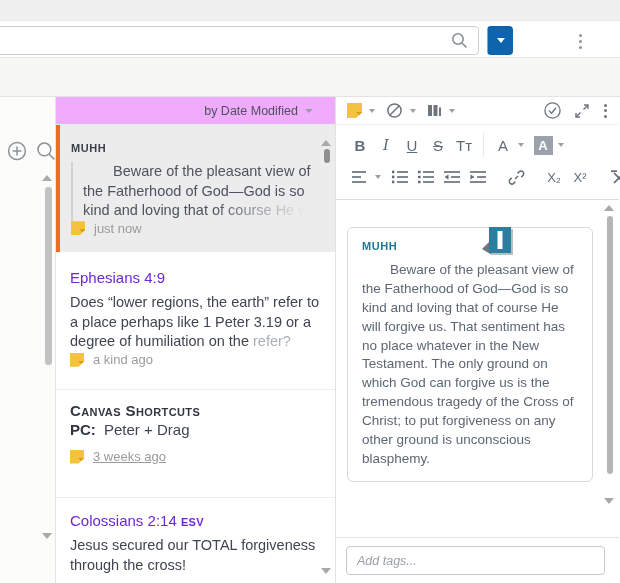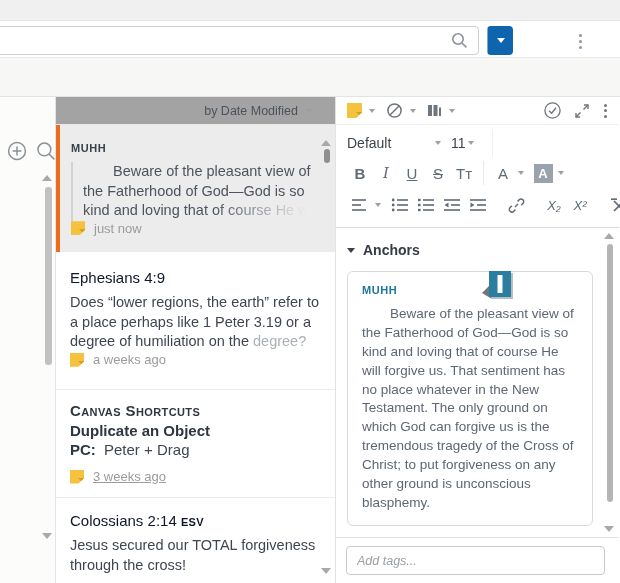--- a/index.html
+++ b/index.html
@@ -31,25 +31,25 @@
   
   .sb-up { width:0;height:0;border-left:5px solid transparent;border-right:5px solid transparent;border-bottom:6px solid #a9a9a9; }
   .sb-down { width:0;height:0;border-left:5px solid transparent;border-right:5px solid transparent;border-top:6px solid #a9a9a9; }
   .sb-thumb { border-radius:3px; background:#c2c2c2; }
 
   .rail-sb-up { position:absolute; right:3px; top:78px; }
   .rail-sb-thumb { position:absolute; right:3px; top:90px; width:7px; height:178px; }
   .rail-sb-down { position:absolute; right:3px; top:436px; }
 
   
-  .list-header { height:28px; display:flex; align-items:center; justify-content:flex-end; padding-right:22px; background:#a3a3a3; border-bottom:1px solid #e9e9e9; font-size:12.5px; color:#4c525b; }
+  .list-header { height:28px; display:flex; align-items:center; justify-content:flex-end; padding-right:22px; background:#f0abfc; border-bottom:1px solid #e9e9e9; font-size:12.5px; color:#4c525b; }
   .list-header .tri { margin-left:7px; width:0;height:0;border-left:4px solid transparent;border-right:4px solid transparent;border-top:4px solid #9aa0a6; }
   .note-item { position:relative; padding:0 24px 0 14px; border-bottom:1px solid #ececec; }
   .note-item.selected { background:#ececec; border-left:4px solid #ee6d1d; padding-left:11px; border-bottom:none; }
-  .note-title { font-size:15px; color:#0f172a; }
+  .note-title { font-size:15px; color:#6d28d9; }
   .note-title-caps { font-size:11px; font-weight:bold; letter-spacing:.6px; color:#3a414b; }
   .esv { font-size:11px; font-weight:bold; letter-spacing:.3px; }
   .note-body { font-size:14.5px; line-height:1.36; color:#3f4651; margin-top:7px; width:254px; }
   .quote { position:relative; margin-top:8px; border-left:2px solid #d2d2d2; padding-left:10px; width:252px; font-size:14.5px; line-height:1.35; color:#4d545e; text-indent:30px; }
   .quote .fade { position:absolute; right:0; bottom:0; width:110px; height:19px; background:linear-gradient(to right, rgba(236,236,236,0), #ececec 85%); }
   .tail-light { color:#aab0b7; }
   .stamp { display:flex; align-items:center; gap:9px; font-size:13px; color:#9b9b9b; }
   .sticky { position:relative; width:14px; height:14px; background:#f4c23f; clip-path:polygon(0 0,100% 0,100% 62%,62% 100%,0 100%); }
   .sticky::after { content:''; position:absolute; right:0; bottom:0; width:0; height:0; border-left:6px solid transparent; border-top:6px solid #d89e1e; }
   .center-head { font-variant:small-caps; font-weight:bold; font-size:15px; letter-spacing:.4px; color:#2f3640; padding-right:12px; }
@@ -71,21 +71,21 @@
   .ed-kebab i { width:3px; height:3px; border-radius:50%; background:#6f757d; }
 
   .toolbar { border-bottom:1px solid #ddd; padding:4px 0 6px 11px; }
   .t-row { display:flex; align-items:center; }
   .combo { display:flex; align-items:center; cursor:pointer; }
   .combo .val { font-size:14px; color:#3d444e; }
   .font-combo .val { width:86px; }
   .size-combo { margin-left:4px; }
   .t-row1 { height:28px; border-right:1px solid #eee; width:146px; }
   .t-row2 { height:32px; }
-  .t-row3 { height:32px;font-style:italic; }
+  .t-row3 { height:32px; }
   .tbtn { min-width:26px; height:26px; display:flex; align-items:center; justify-content:center; font-size:15px; color:#5f6b76; cursor:pointer; }
   .tbtn.b { font-weight:bold; }
   .tbtn.i { font-family:"DejaVu Serif",serif; font-style:italic; }
   .tbtn.u { text-decoration:underline; }
   .tbtn.s { text-decoration:line-through; }
   .vdiv { width:1px; height:24px; background:#e8e8e8; margin:0 6px; }
   .hl-box { background:#9aa2ab; color:#fff; width:19px; height:19px; display:flex; align-items:center; justify-content:center; font-size:13px; font-weight:bold; }
   .subsup { font-size:13px; }
   .icon16 { width:18px; height:16px; }
 
@@ -177,31 +177,30 @@
         </div>
         <div class="stamp">
           <span class="sticky"></span>
           <span>just now</span>
         </div>
       </div>
 
       <div class="note-item" style="height:138px;">
         <div class="note-title" style="padding-top:17px;">Ephesians 4:9</div>
         <div class="note-body">
-          <span>Does “lower regions, the earth” refer to a place perhaps like 1 Peter 3.19 or a degree of humiliation on the </span><span class="tail-light">degree?</span>
+          <span>Does “lower regions, the earth” refer to a place perhaps like 1 Peter 3.19 or a degree of humiliation on the </span><span class="tail-light">refer?</span>
         </div>
         <div class="stamp">
           <span class="sticky"></span>
-          <span>a weeks ago</span>
+          <span>a kind ago</span>
         </div>
       </div>
 
       <div class="note-item" style="height:108px;">
         <div class="center-head" style="padding-top:12px;">Canvas Shortcuts</div>
-        <div class="bold-line">Duplicate an Object</div>
         <div class="pc-line">
           <span class="lbl">PC:</span>
           <span style="margin-left:4px;">Peter + Drag</span>
         </div>
         <div class="stamp" style="margin-top:11px;text-decoration:underline;">
           <span class="sticky"></span>
           <span>3 weeks ago</span>
         </div>
       </div>
 
@@ -259,30 +258,20 @@
             </svg>
         </span>
         <span class="ed-kebab">
             <i></i>
             <i></i>
             <i></i>
           </span>
       </div>
 
       <div class="toolbar">
-        <div class="t-row t-row1">
-          <span class="combo font-combo">
-            <span class="val">Default</span>
-            <span class="caret"></span>
-          </span>
-          <span class="combo size-combo">
-            <span class="val">11</span>
-            <span class="caret"></span>
-          </span>
-        </div>
         <div class="t-row t-row2">
           <span class="tbtn b">B</span>
           <span class="tbtn i">I</span>
           <span class="tbtn u">U</span>
           <span class="tbtn s">S</span>
           <span class="tbtn">Tᴛ</span>
           <span class="vdiv"></span>
           <span class="tbtn">A</span>
           <span class="caret"></span>
           <span class="tbtn">
@@ -351,24 +340,20 @@
             <svg width="17" height="16" viewBox="0 0 17 16">
                 <line x1="4" y1="4" x2="14" y2="14" stroke="#5f6b76" stroke-width="1.7"></line>
                 <line x1="14" y1="4" x2="4" y2="14" stroke="#5f6b76" stroke-width="1.7"></line>
                 <line x1="1" y1="2.2" x2="7" y2="2.2" stroke="#5f6b76" stroke-width="1.7"></line>
               </svg>
           </span>
         </div>
       </div>
 
       <div class="ed-content">
-        <div class="anchors-head">
-          <span class="tri"></span>
-          <span class="txt">Anchors</span>
-        </div>
 
         <div class="anchor-card">
           <div class="card-src">MUHH</div>
           <span class="card-icon">
             <svg width="34" height="36" viewBox="0 0 34 36">
                 <polygon points="2,24 12,14 12,30" fill="#6f757d"></polygon>
                 <rect x="11" y="4" width="22" height="26" fill="#b9bec3"></rect>
                 <rect x="9" y="2" width="22" height="26" fill="#2a7fa0"></rect>
                 <rect x="17.5" y="6" width="5" height="18" fill="#fff"></rect>
               </svg>

